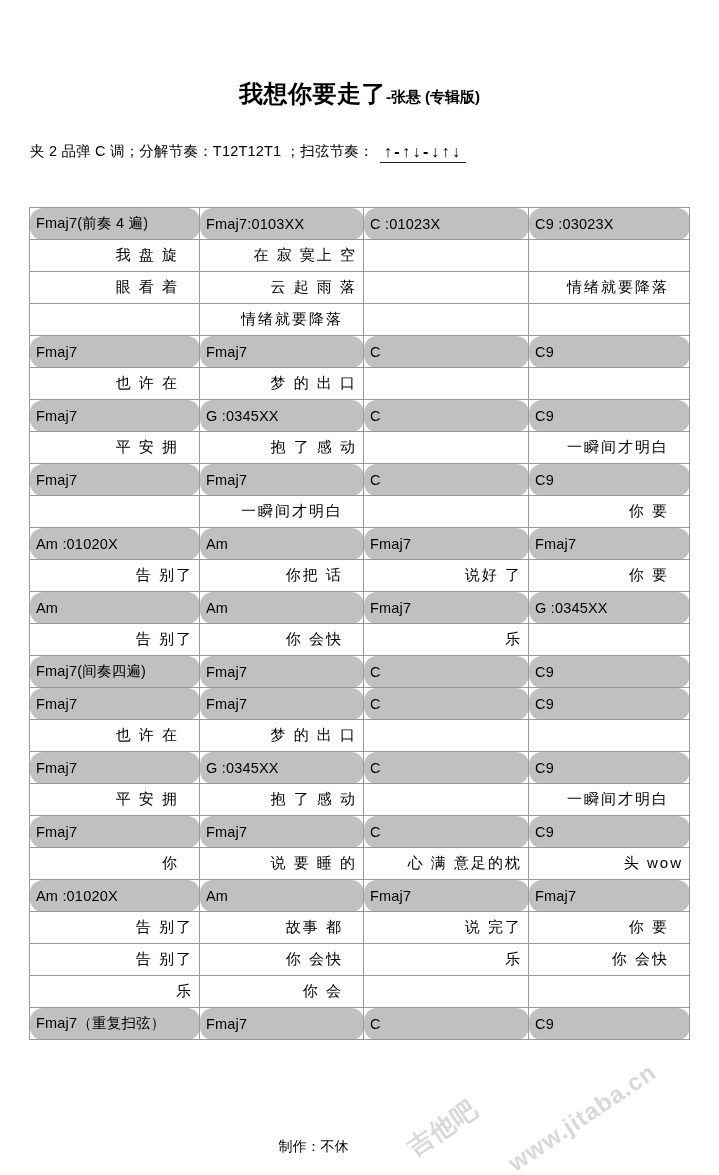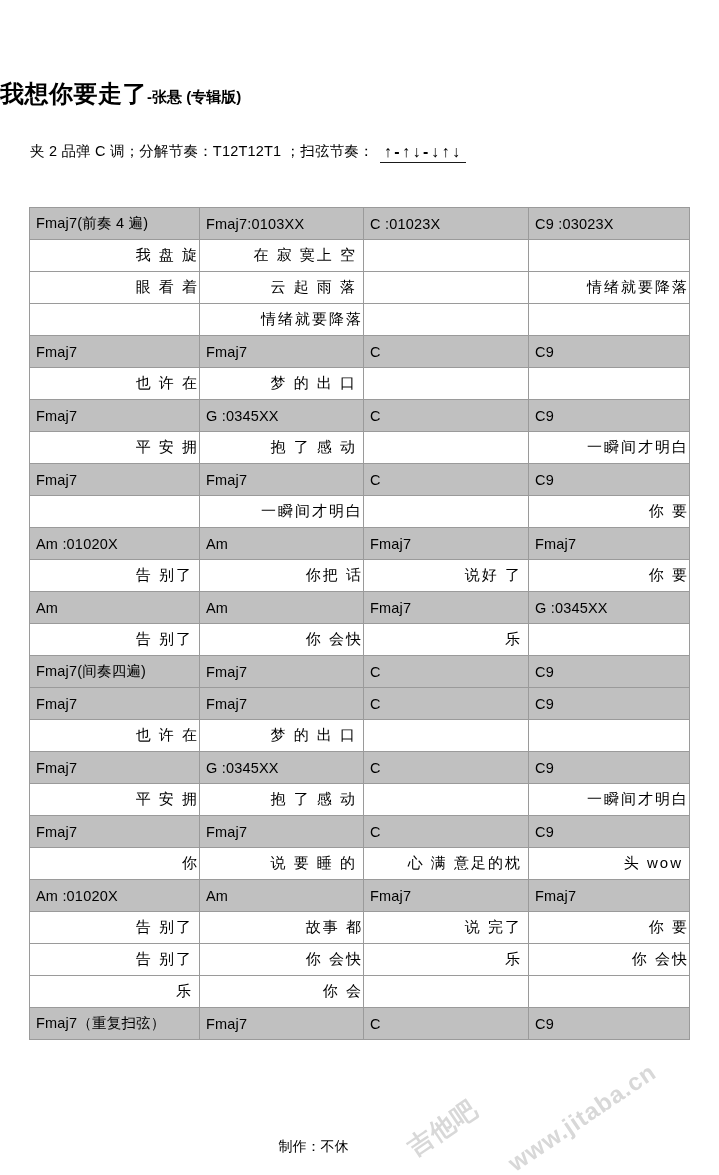--- a/index.html
+++ b/index.html
@@ -15,21 +15,21 @@
     position: relative;
     overflow: hidden;
   }
 
   
   .title-row {
     position: absolute;
     top: 78px;
     left: 0;
     width: 719px;
-    text-align: left;
+    text-align: center;
     white-space: nowrap;
   }
   .song-title {
     font-size: 24px;
     font-weight: 700;
     letter-spacing: 0.5px;
   }
   .song-artist {
     font-size: 15px;
     font-weight: 700;
@@ -79,26 +79,27 @@
   .chord-table col.c1 { width: 170px; }
   .chord-table col.c2 { width: 164px; }
   .chord-table col.c3 { width: 165px; }
   .chord-table col.c4 { width: 161px; }
 
   tr.chord-row td {
     background: #c0c0c0;
     font-size: 14.5px;
     letter-spacing: 0.2px;
     text-align: left;
+    border-radius: 13px;
   }
   tr.lyric-row td {
     background: #ffffff;
     font-size: 15px;
   }
-  tr.lyric-row td.al-right  { text-align: right; letter-spacing: 2px; padding-right: 0; }
+  tr.lyric-row td.al-right  { text-align: right; letter-spacing: 2px; padding-right: 20px; }
   tr.lyric-row td.al-left   { text-align: right;  letter-spacing: 2px; padding-left: 10px; }
   tr.lyric-row td.empty { letter-spacing: normal; }
 
   
   .footer {
     position: absolute;
     top: 1138px;
     left: 0;
     width: 627px;
     text-align: center;

